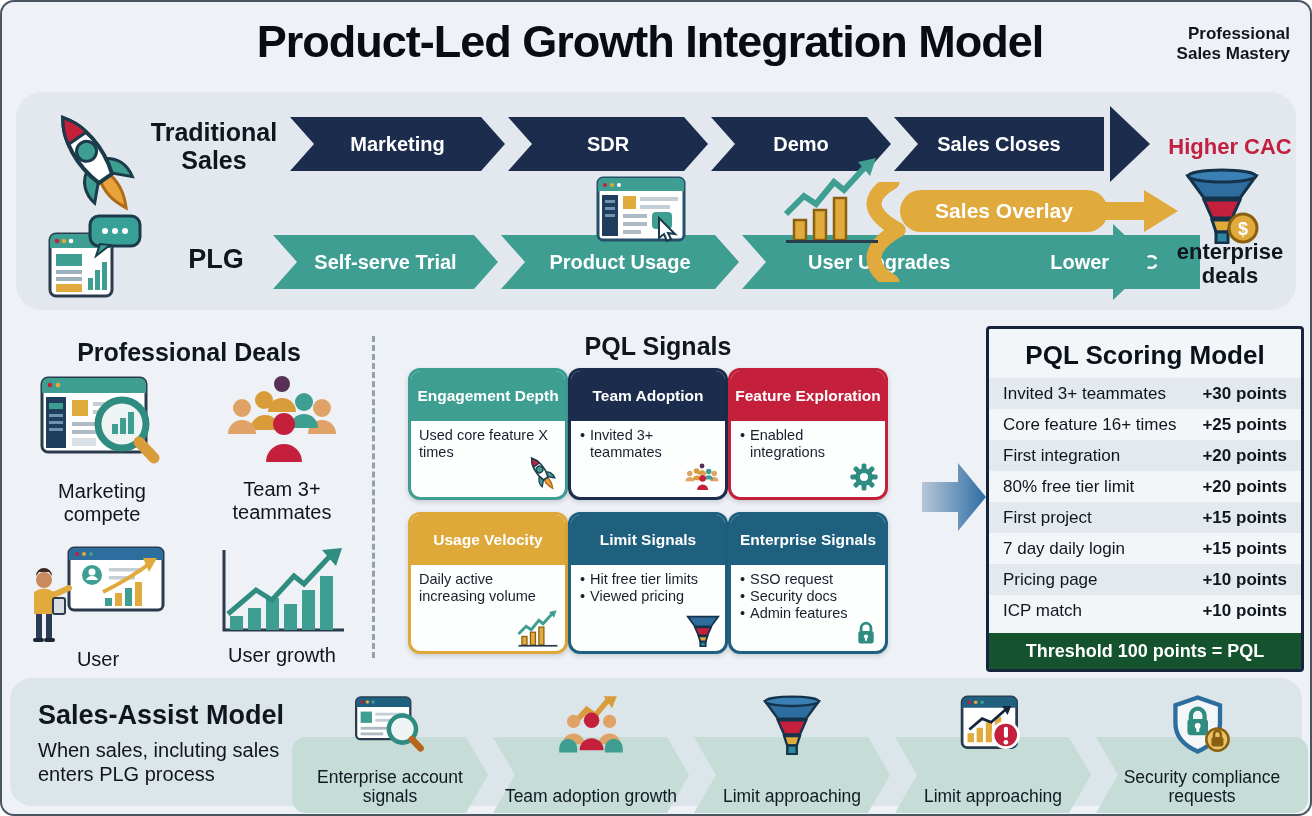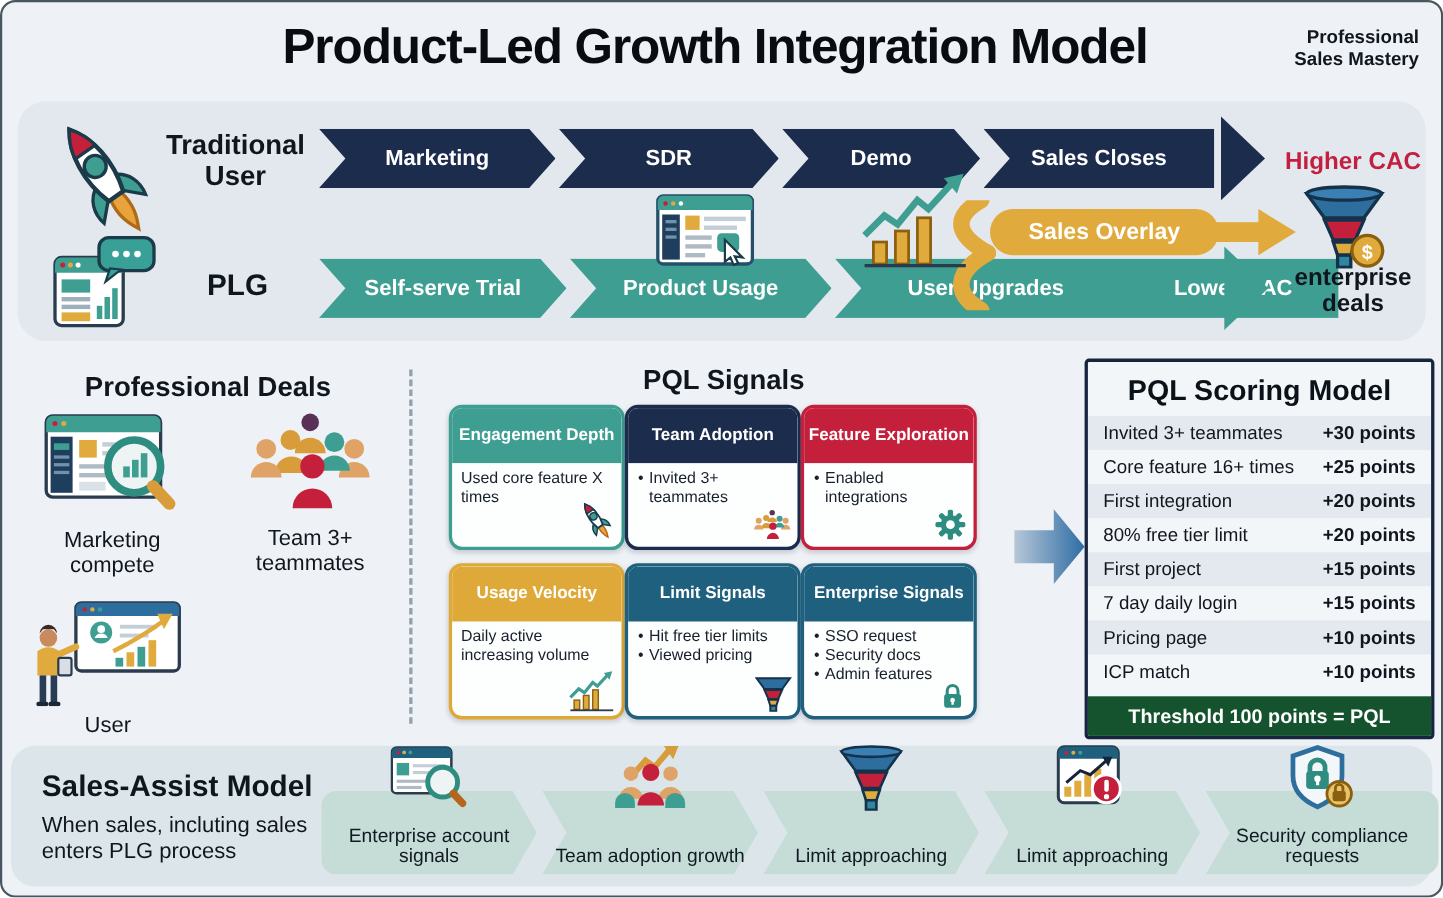--- a/index.html
+++ b/index.html
@@ -13,21 +13,21 @@
   .title{left:0;right:12px;top:14px;text-align:center;font-size:45px;font-weight:700;
     letter-spacing:-1px;color:#090d12;}
   .brand{right:20px;top:22px;text-align:right;font-size:17px;font-weight:700;line-height:1.2;}
 
   
   .top-band{left:14px;top:90px;width:1280px;height:218px;background:#e3e8ee;border-radius:26px;}
   .lbl-trad{left:116px;top:26px;width:164px;text-align:center;font-size:25px;font-weight:700;line-height:1.12;}
   .lbl-plg{left:150px;top:152px;width:100px;text-align:center;font-size:27px;font-weight:700;}
   .flow{display:flex;gap:3px;height:54px;}
   .row1{left:274px;top:25px;}
-  .row2{left:274px;top:143px;justify-content:space-between;}
+  .row2{left:257px;top:143px;justify-content:space-between;}
   .chev{display:flex;align-items:center;justify-content:center;color:#fff;
     font-size:20px;font-weight:700;height:100%;
     clip-path:polygon(24px 50%,0 0,calc(100% - 24px) 0,100% 50%,calc(100% - 24px) 100%,0 100%);}
   .chev.flat-r{clip-path:polygon(24px 50%,0 0,100% 0,100% 100%,0 100%);}
   .navy{background:#1c2c4d;}
   .teal{background:#3f9e92;}
   .bighead{width:0;height:0;border-top:38px solid transparent;border-bottom:38px solid transparent;}
   .head-navy{left:1094px;top:14px;border-left:40px solid #1c2c4d;}
   .head-teal{left:1097px;top:132px;border-left:40px solid #3f9e92;}
   .arrow-wide{justify-content:space-between;padding:0 42px 0 66px;}
@@ -74,21 +74,21 @@
   .srow{display:flex;justify-content:space-between;align-items:center;height:31px;padding:0 14px;font-size:17px;}
   .srow:nth-child(odd){background:#e3e9ef;}
   .spts{font-weight:700;}
   .sfoot{margin-top:auto;background:#14532d;color:#fff;font-weight:700;font-size:18px;
     height:36px;display:flex;align-items:center;justify-content:center;}
 
   
   .bot-band{left:8px;top:676px;width:1292px;height:128px;background:#dce5e9;border-radius:22px;}
   .sa-title{left:28px;top:22px;font-size:27px;font-weight:700;}
   .sa-sub{left:28px;top:60px;font-size:20px;line-height:1.22;}
-  .steps{left:282px;top:41px;height:76px;display:flex;gap:5px;justify-content:flex-end;}
+  .steps{left:282px;top:59px;height:76px;display:flex;gap:5px;justify-content:flex-end;}
   .step{position:relative;width:196px;height:100%;}
   .step:last-child{width:212px;}
   .step-bg{position:absolute;inset:0;background:#c6dcd7;
     clip-path:polygon(22px 50%,0 0,calc(100% - 22px) 0,100% 50%,calc(100% - 22px) 100%,0 100%);}
   .step:first-child .step-bg{clip-path:polygon(0 0,calc(100% - 22px) 0,100% 50%,calc(100% - 22px) 100%,0 100%);border-radius:14px 0 0 14px;}
   .step:last-child .step-bg{clip-path:polygon(22px 50%,0 0,100% 0,100% 100%,0 100%);border-radius:0 14px 14px 0;}
   .step-lbl{position:absolute;left:6px;right:6px;bottom:7px;text-align:center;
     font-size:17.5px;line-height:1.1;color:#101a22;}
   .step-ic{position:absolute;top:-42px;left:50%;transform:translateX(-50%);}
 </style>
@@ -110,21 +110,21 @@
         <g transform="rotate(-35 50 60)">
           <path d="M44 80 C41 96 45 106 50 116 C55 106 59 96 56 80 Z" fill="#e8a33d" stroke="#b06a17" stroke-width="3"></path>
           <path d="M42 62 C28 68 24 82 27 94 L43 78 Z" fill="#3f9e92" stroke="#1b3a4a" stroke-width="3"></path>
           <path d="M58 62 C72 68 76 82 73 94 L57 78 Z" fill="#3f9e92" stroke="#1b3a4a" stroke-width="3"></path>
           <path d="M50 6 C63 24 67 52 58 80 L42 80 C33 52 37 24 50 6 Z" fill="#fff" stroke="#1b3a4a" stroke-width="4"></path>
           <path d="M50 6 C56 14 60 22 61 31 L39 31 C40 22 44 14 50 6 Z" fill="#c4203c" stroke="#1b3a4a" stroke-width="3"></path>
           <circle cx="50" cy="47" r="10" fill="#3f9e92" stroke="#1b3a4a" stroke-width="3"></circle>
         </g>
       </svg>
     </div>
-    <div class="abs lbl-trad">Traditional User</div>
+    <div class="abs lbl-trad">Traditional Sales</div>
 
     <div class="abs flow row1">
       <div class="chev navy" style="width:215px">Marketing</div>
       <div class="chev navy" style="width:200px">SDR</div>
       <div class="chev navy" style="width:180px">Demo</div>
       <div class="chev navy flat-r" style="width:210px">Sales Closes</div>
     </div>
     <div class="abs bighead head-navy"></div>
     <div class="abs higher-cac">Higher CAC</div>
 
@@ -305,20 +305,36 @@
         <rect x="24" y="52" width="12" height="16" rx="2" fill="#d8dee4" stroke="#2a3b4d" stroke-width="2"></rect>
         <rect x="7" y="68" width="6" height="26" fill="#2a3b55"></rect>
           <rect x="17" y="68" width="6" height="26" fill="#2a3b55"></rect>
         <rect x="4" y="92" width="11" height="4" rx="2" fill="#1b2735"></rect>
           <rect x="15" y="92" width="11" height="4" rx="2" fill="#1b2735"></rect>
       </svg>
     </div>
     <div class="pd-lbl">User</div>
   </div>
 
+  <div class="pd-item pd4">
+    <div class="ic">
+      <svg width="136" height="92" viewBox="0 0 136 92">
+        <path d="M10 4 V84 H130" fill="none" stroke="#2a3b4d" stroke-width="3"></path>
+        <rect x="16" y="70" width="13" height="14" fill="#3f9e92"></rect>
+        <rect x="34" y="62" width="13" height="22" fill="#3f9e92"></rect>
+        <rect x="52" y="52" width="13" height="32" fill="#3f9e92"></rect>
+        <rect x="70" y="58" width="13" height="26" fill="#3f9e92"></rect>
+        <rect x="88" y="44" width="13" height="40" fill="#3f9e92"></rect>
+        <rect x="106" y="30" width="13" height="54" fill="#3f9e92"></rect>
+        <polyline points="14,68 42,44 58,54 80,30 90,38 116,10" fill="none" stroke="#2f8c80" stroke-width="5"></polyline>
+        <polygon points="108,4 128,2 122,20" fill="#2f8c80"></polygon>
+      </svg>
+    </div>
+    <div class="pd-lbl">User growth</div>
+  </div>
 
   <div class="abs divider"></div>
 
   <div class="abs pql-title">PQL Signals</div>
   <div class="abs cards">
 
     <div class="card" style="--c:#3f9e92">
       <div class="card-h">Engagement Depth</div>
       <div class="card-b">Used core feature X times</div>
       <div class="card-ic">

